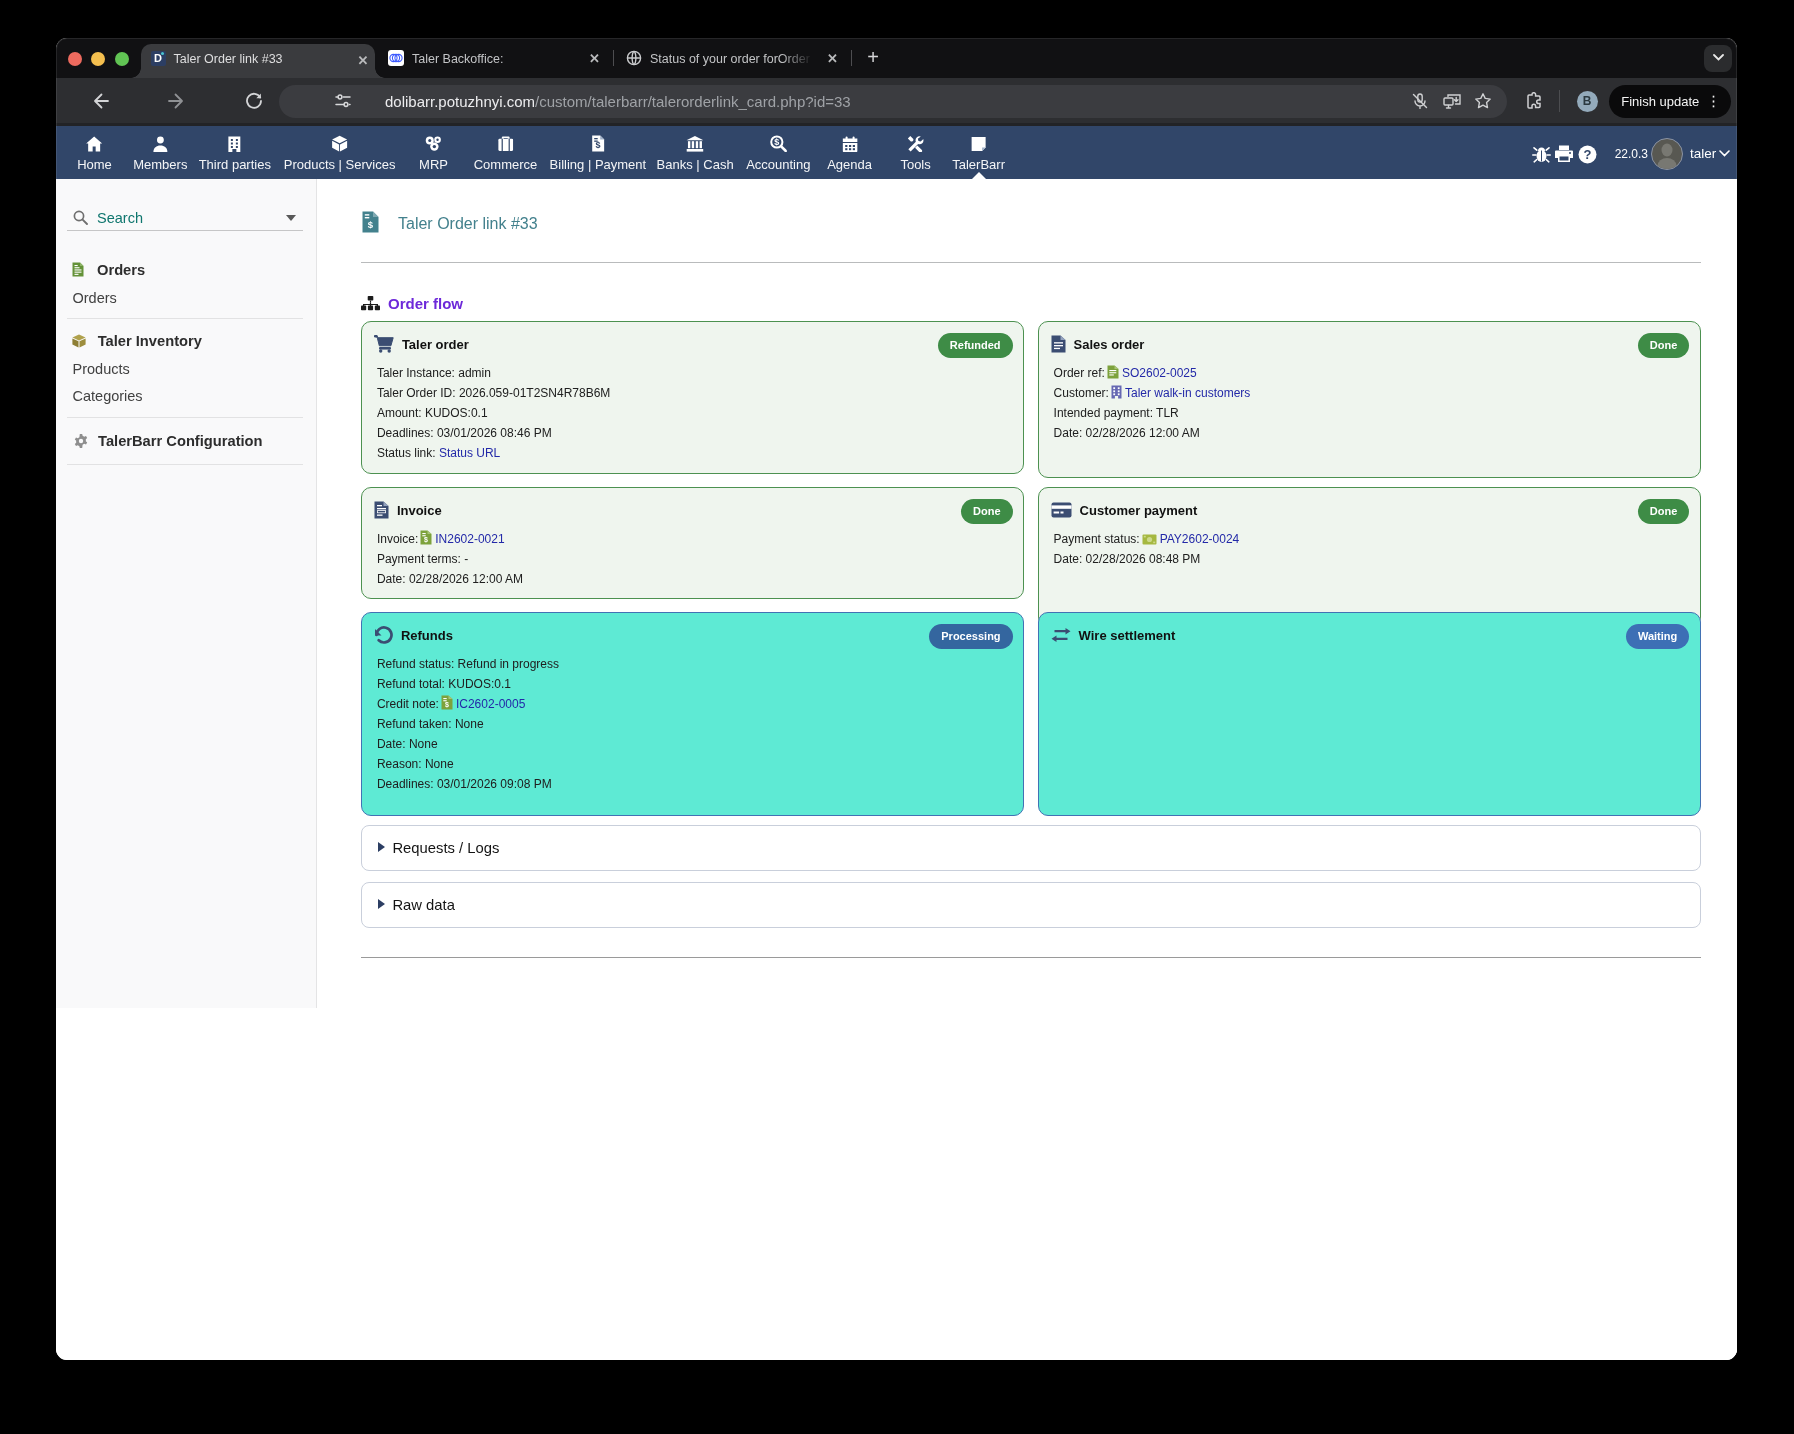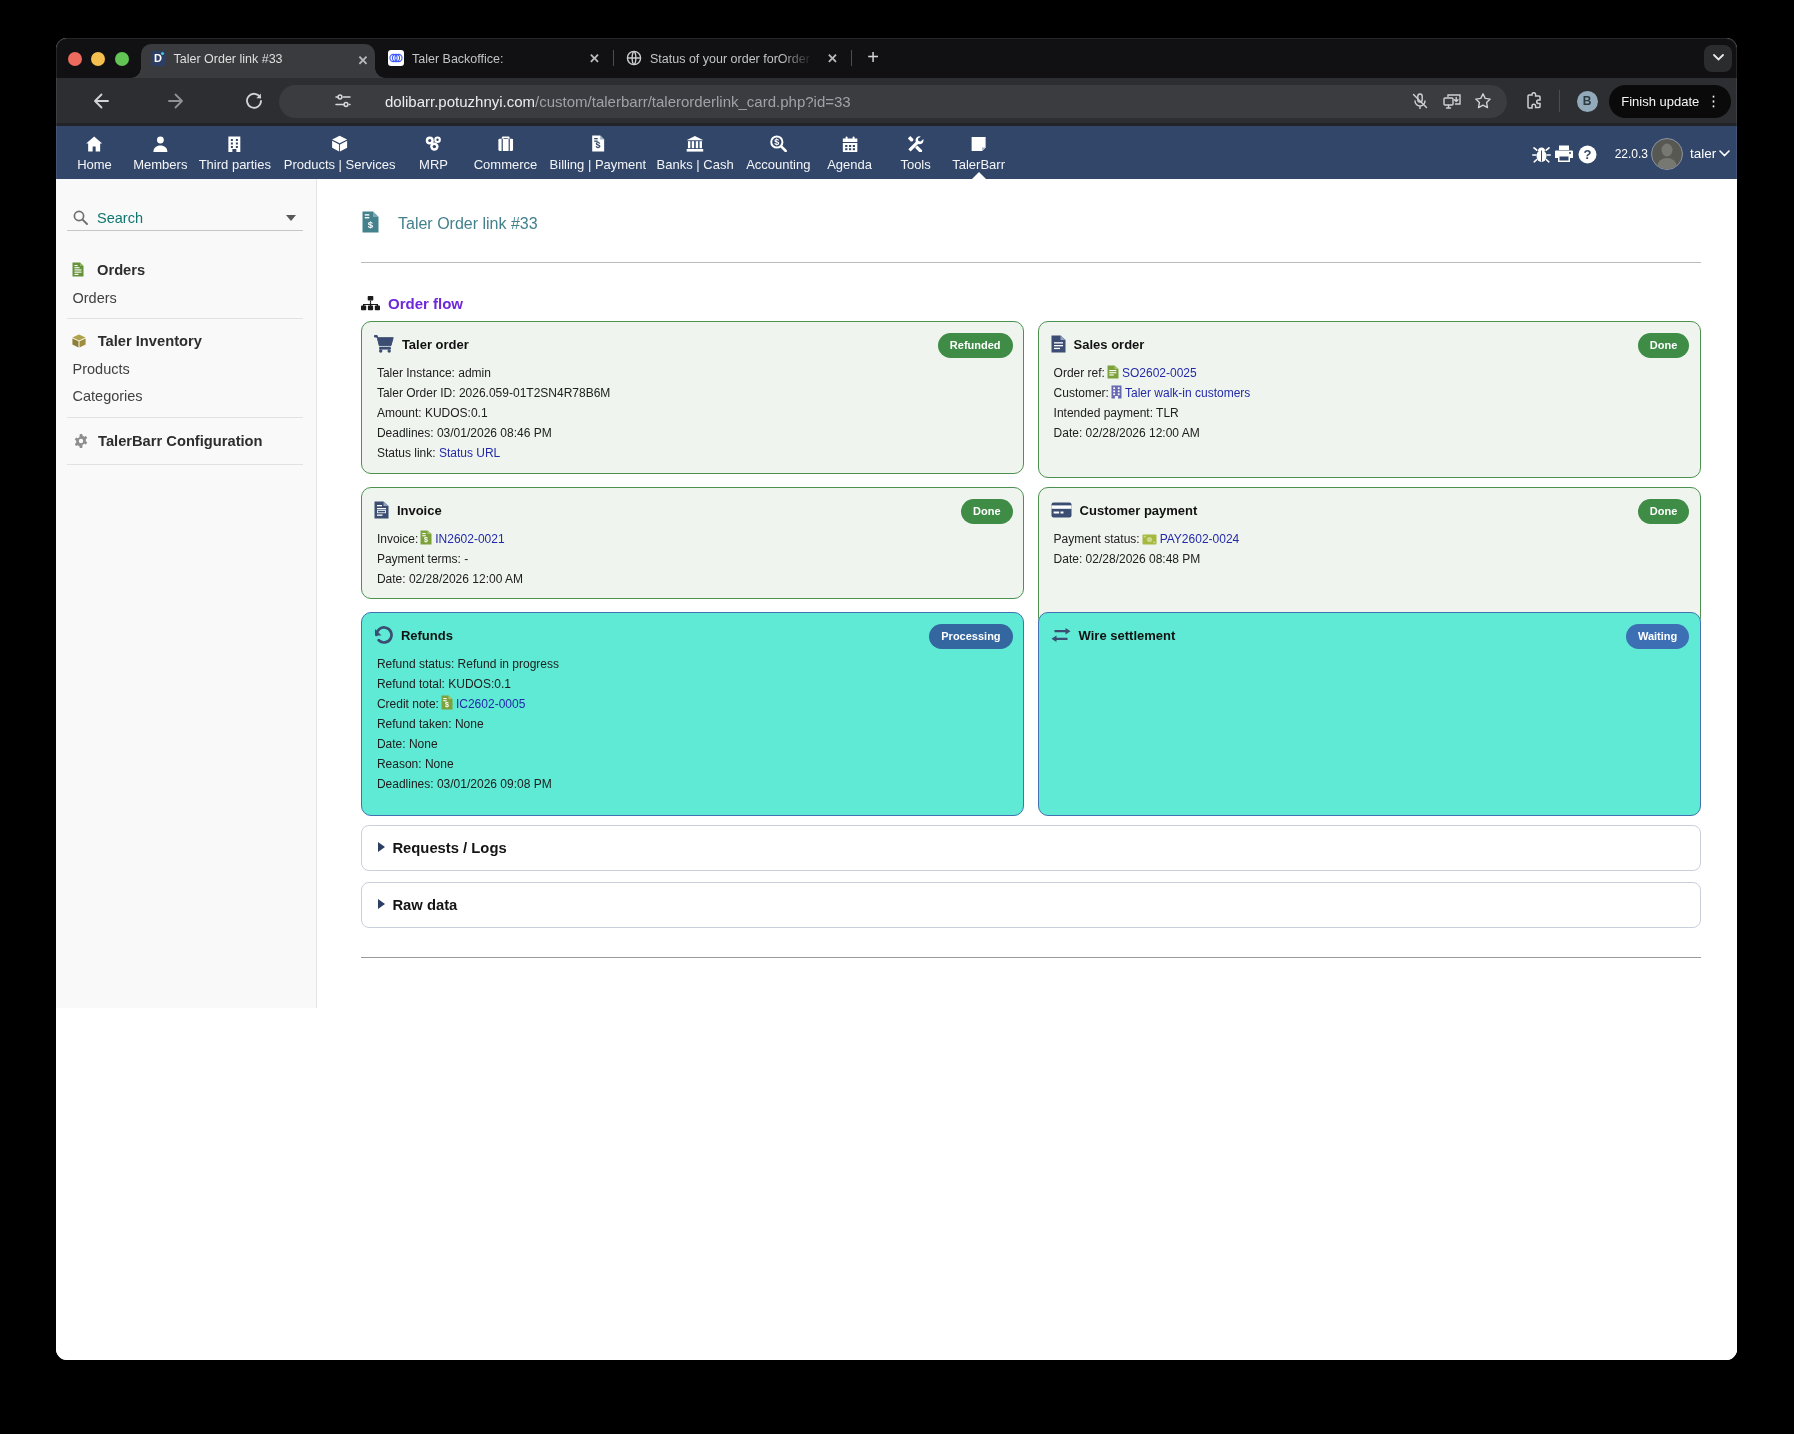--- a/index.html
+++ b/index.html
@@ -50,21 +50,21 @@
 .ctitle{font-size:13px;font-weight:bold;color:#111;white-space:nowrap}
 .badge{position:absolute;right:10.5px;top:11.5px;height:25px;border-radius:12.5px;color:#fff;font-size:11px;font-weight:bold;line-height:25px;padding:0 12px}
 .badge.g{background:#3e8c46}
 .badge.p{background:#34669f}
 .badge.w{background:#3d6fb5}
 .clines{position:absolute;left:14.5px;top:41px;font-size:12px;color:#202020;line-height:20.1px;white-space:nowrap}
 .clines a{color:#2329a8;text-decoration:none}
 .clines .mini{display:inline-block;vertical-align:-2px;margin:0 3px 0 2px}
 .panel{position:absolute;left:44.4px;width:1339.6px;height:45.7px;border:1px solid #c9cfdb;border-radius:8px;background:#fff}
 .panel .tri{position:absolute;left:15.5px;top:16px;width:0;height:0;border-top:5px solid transparent;border-bottom:5px solid transparent;border-left:7px solid #2c3e63}
-.panel .plabel{position:absolute;left:30px;top:14px;font-size:14.8px;font-weight:bold;color:#141414}
+.panel .plabel{position:absolute;left:30px;top:14px;font-size:14.8px;font-weight:normal;color:#141414}
 svg{display:block}
 </style>
 </head>
 <body>
 <div class="win">
   <div style="position:absolute;inset:0;border-radius:11px;border:1px solid rgba(255,255,255,0.09);pointer-events:none;z-index:99"></div>
   <div class="tabs" id="tabs">
     <div class="dot" style="left:12px;background:#ed6a5e"></div>
     <div class="dot" style="left:35px;background:#f4bf4f"></div>
     <div class="dot" style="left:59px;background:#61c454"></div>

